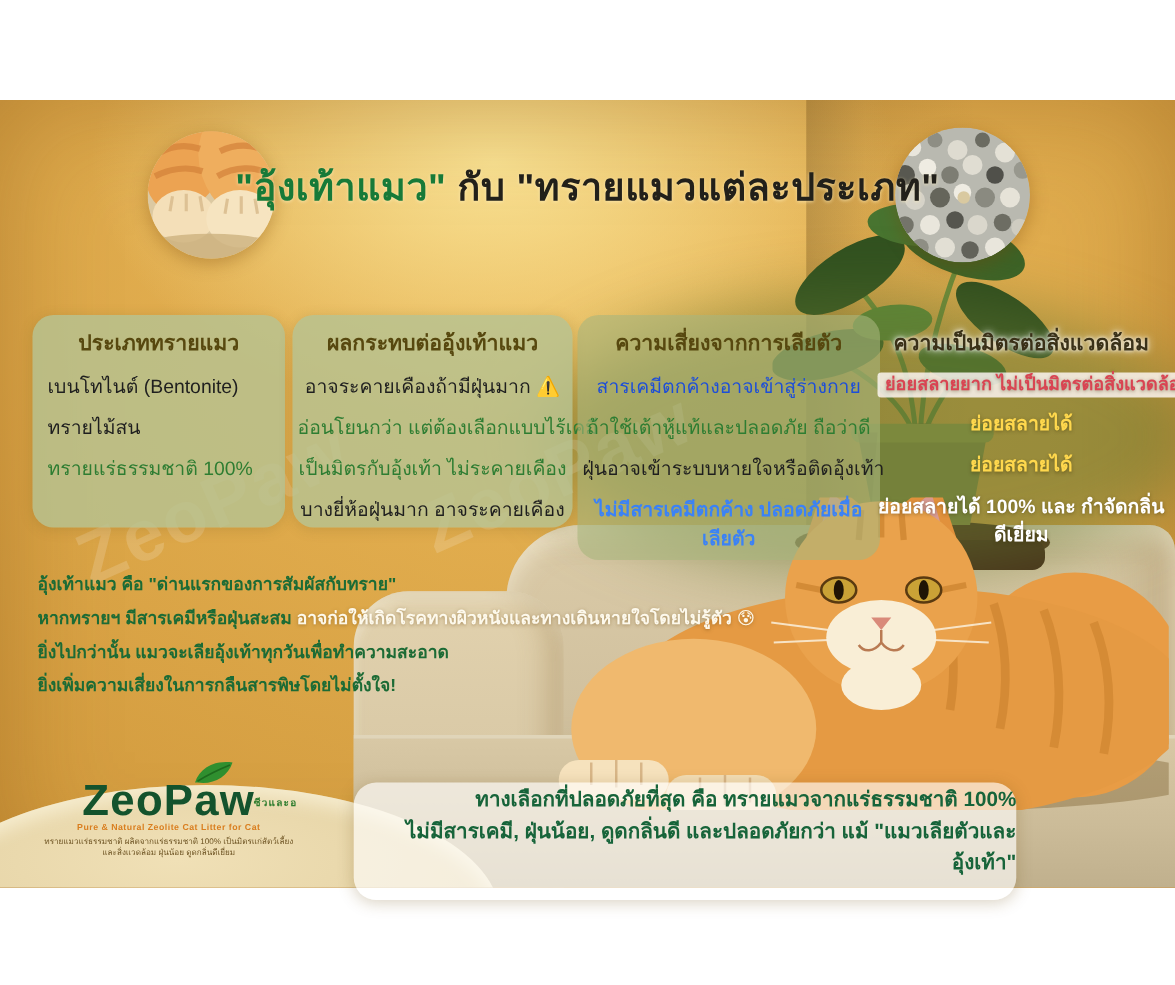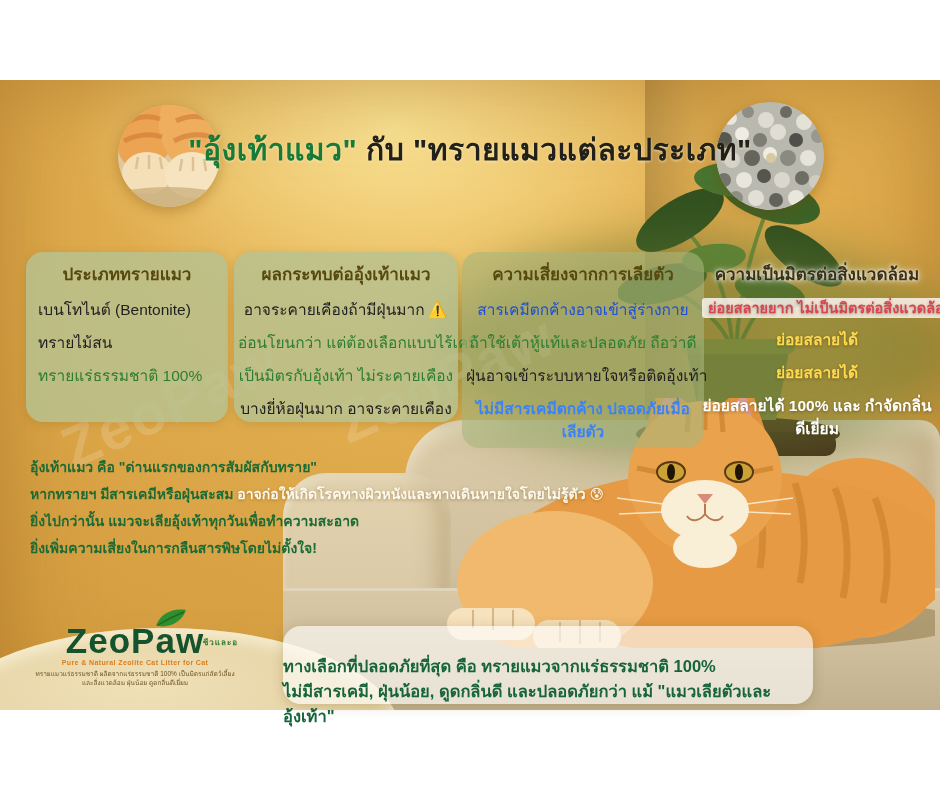--- a/index.html
+++ b/index.html
@@ -63,23 +63,23 @@
   .col4 .col-row { font-weight:bold; text-shadow:0 1px 3px rgba(60,50,10,.45); }
 
   
   .bodytext { position:absolute; left:30px; top:454px; width:600px; z-index:8;
     font-size:14px; line-height:27px; color:#1c6b35; font-weight:bold; }
   .bodytext .lead { font-weight:bold; }
   .bodytext .light { color:rgba(255,252,240,.96); font-weight:bold;
     text-shadow:0 1px 3px rgba(120,80,20,.5); }
 
   
-  .banner { position:absolute; left:283px; top:626px; width:530px; height:78px; z-index:9;
-    background:rgba(255,255,255,.62); border-radius:18px; text-align:left;
-    padding-top:28px; box-shadow:0 2px 12px rgba(110,80,20,.25); }
+  .banner { position:absolute; left:283px; top:626px; width:530px; height:94px; z-index:9;
+    background:rgba(255,255,255,.62); border-radius:18px; text-align:right;
+    padding-top:2px; box-shadow:0 2px 12px rgba(110,80,20,.25); }
   .banner div { font-size:16.5px; font-weight:bold; color:#17643a; line-height:25px; }
 
   
   .logo { position:absolute; left:26px; top:624px; width:218px; z-index:9; text-align:center; }
   .logo-name { font-size:35px; font-weight:bold; color:#14532d; letter-spacing:1px; line-height:34px; position:relative; }
   .logo-leaf { position:absolute; left:128px; top:-16px; }
   .logo-thai { position:absolute; right:6px; top:2px; font-size:8px; color:#2f7d2f; font-weight:bold; }
   .logo-tagline { font-size:7px; color:#d97e1f; font-weight:bold; letter-spacing:.4px; margin-top:1px; }
   .logo-fine { font-size:6.5px; color:#6b5120; line-height:9px; margin-top:3px; }
 </style>

